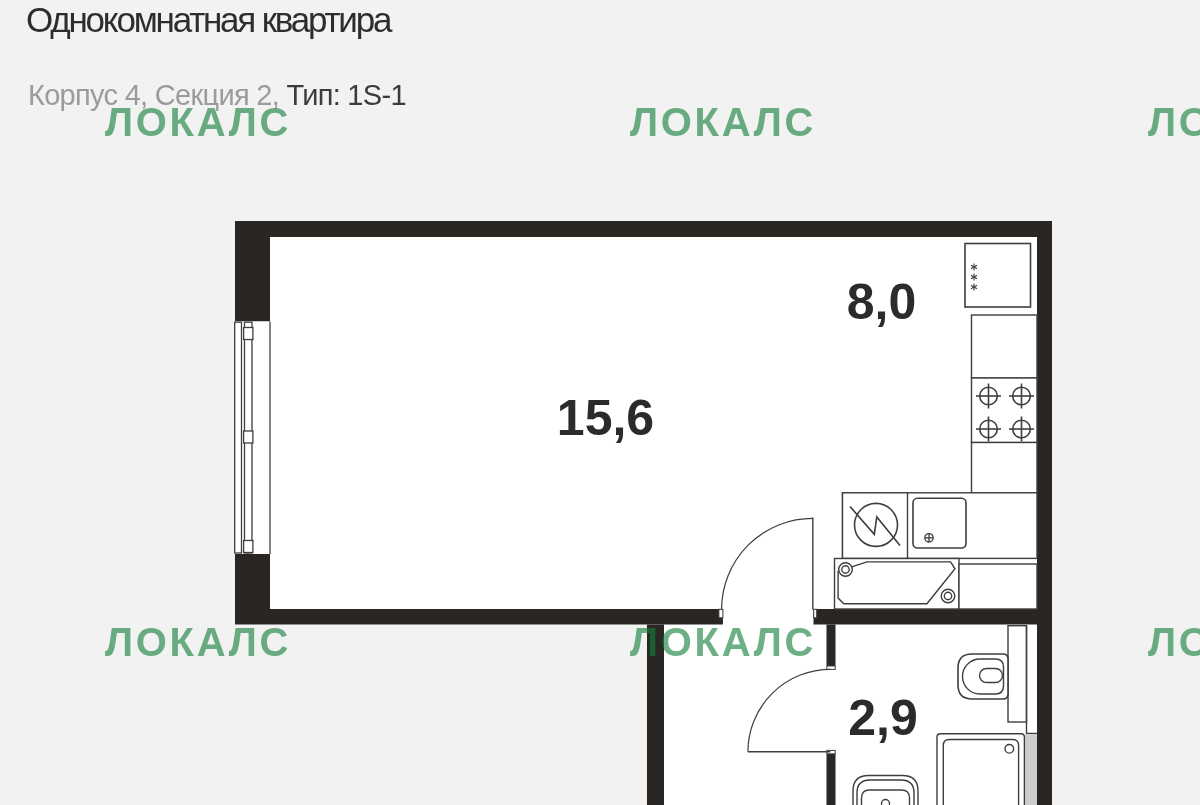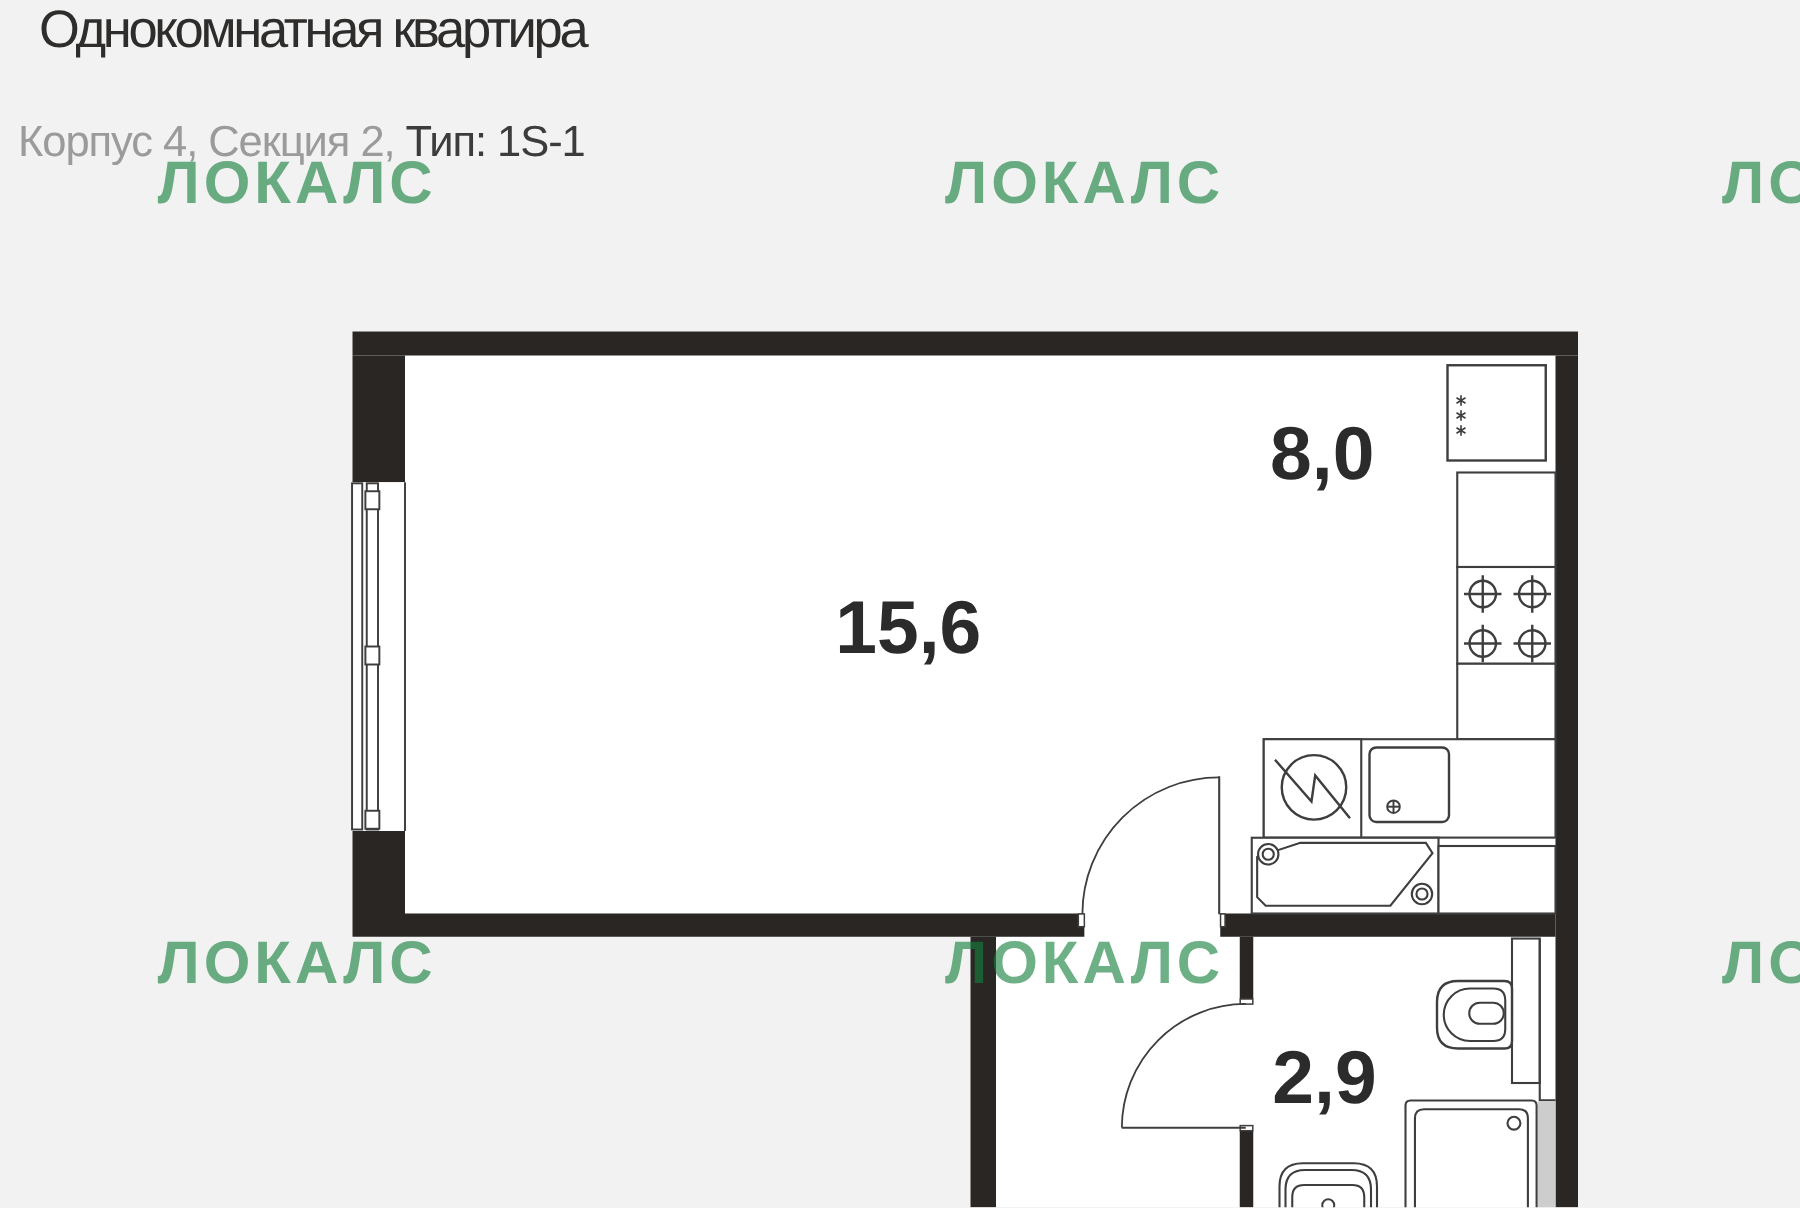--- a/index.html
+++ b/index.html
@@ -1,20 +1,20 @@
 <!DOCTYPE html>
 <html><head>
 <meta charset="utf-8">
 <style>
   html,body{margin:0;padding:0;}
   body{width:1200px;height:805px;background:#f2f2f2;overflow:hidden;
        font-family:"Liberation Sans", sans-serif;position:relative;}
   .title{position:absolute;left:26px;top:0px;font-size:35px;
          color:#2e2d2b;letter-spacing:-2.2px;}
-  .sub{position:absolute;left:12px;top:79px;font-size:29px;color:#9b9b9b;letter-spacing:-0.7px;}
+  .sub{position:absolute;left:28px;top:79px;font-size:29px;color:#9b9b9b;letter-spacing:-0.7px;}
   .sub b{color:#3c3c3c;font-weight:normal;}
   svg{position:absolute;left:0;top:0;}
   .wm{position:absolute;color:#15803d;opacity:0.62;font-size:40px;font-weight:bold;
       letter-spacing:2.7px;z-index:5;transform:translateZ(0);}
 </style>
 </head>
 <body>
 
 <div class="title">Однокомнатная квартира</div>
 

